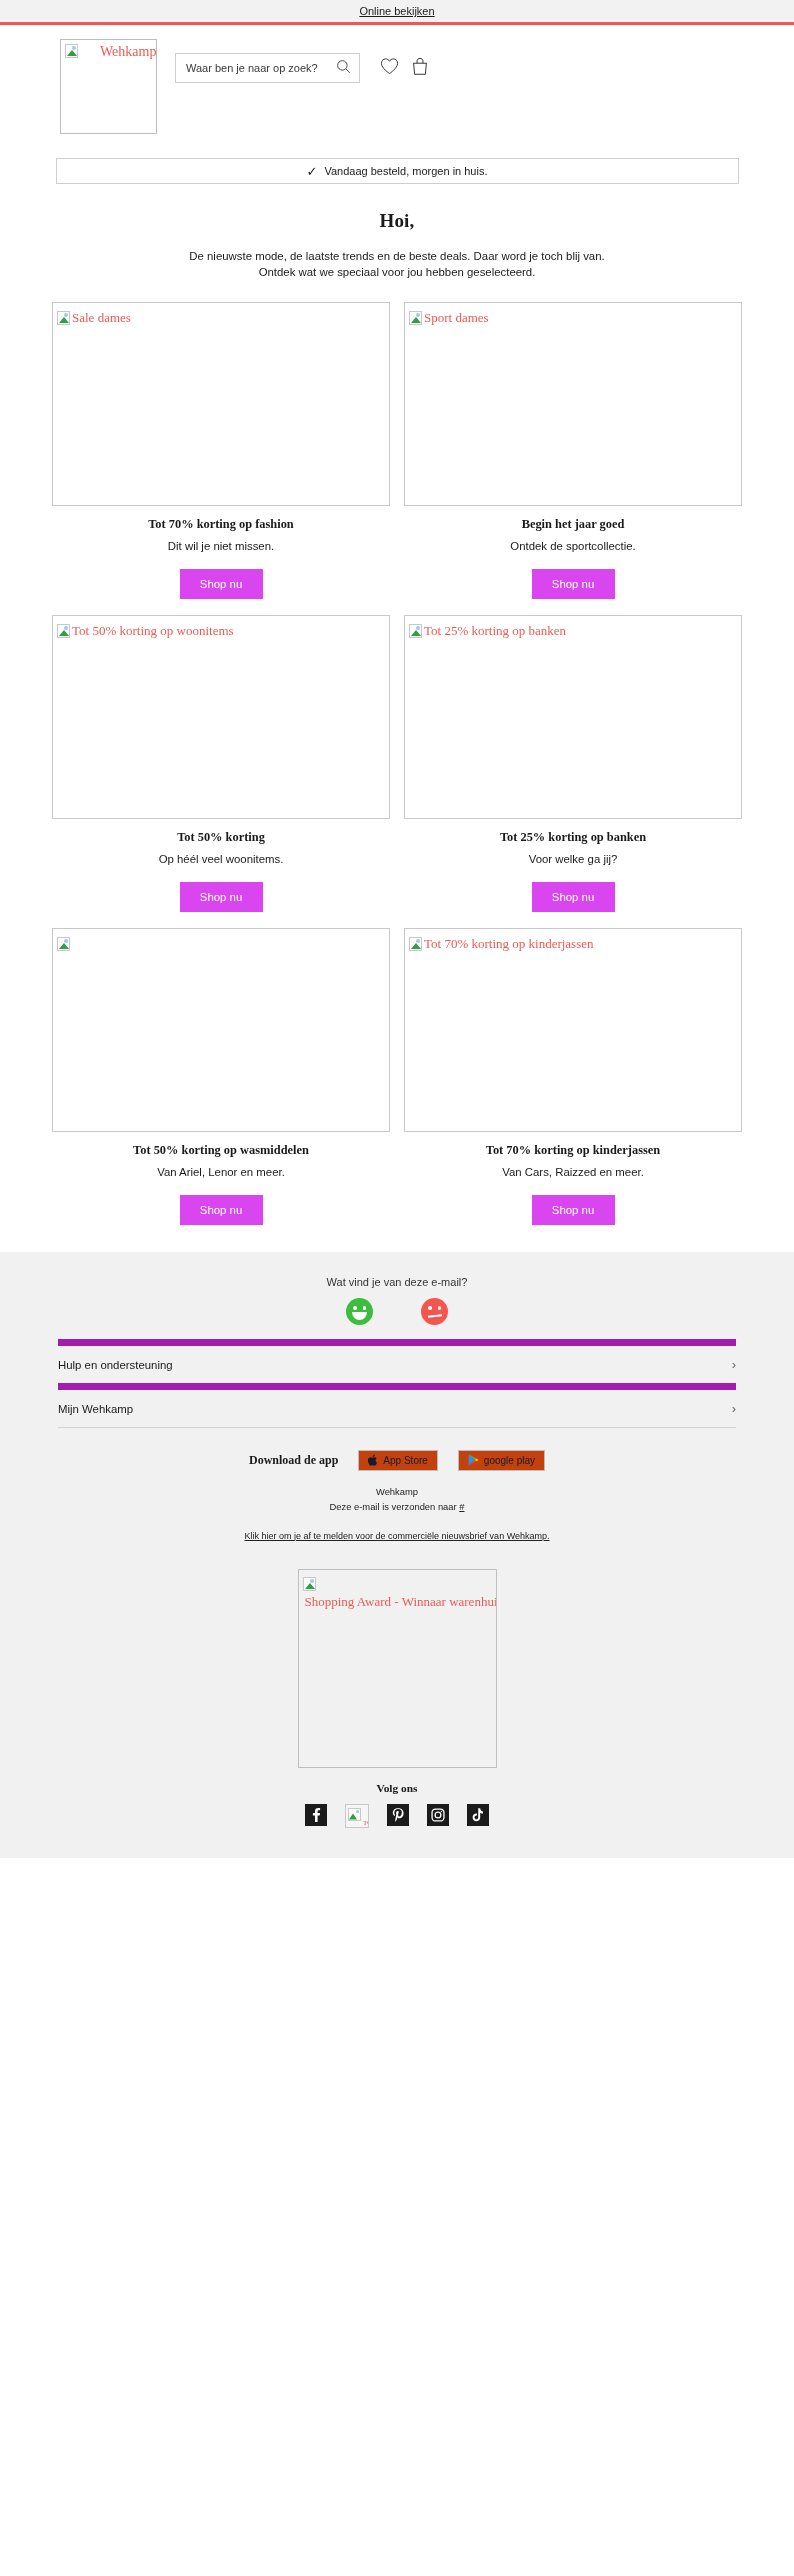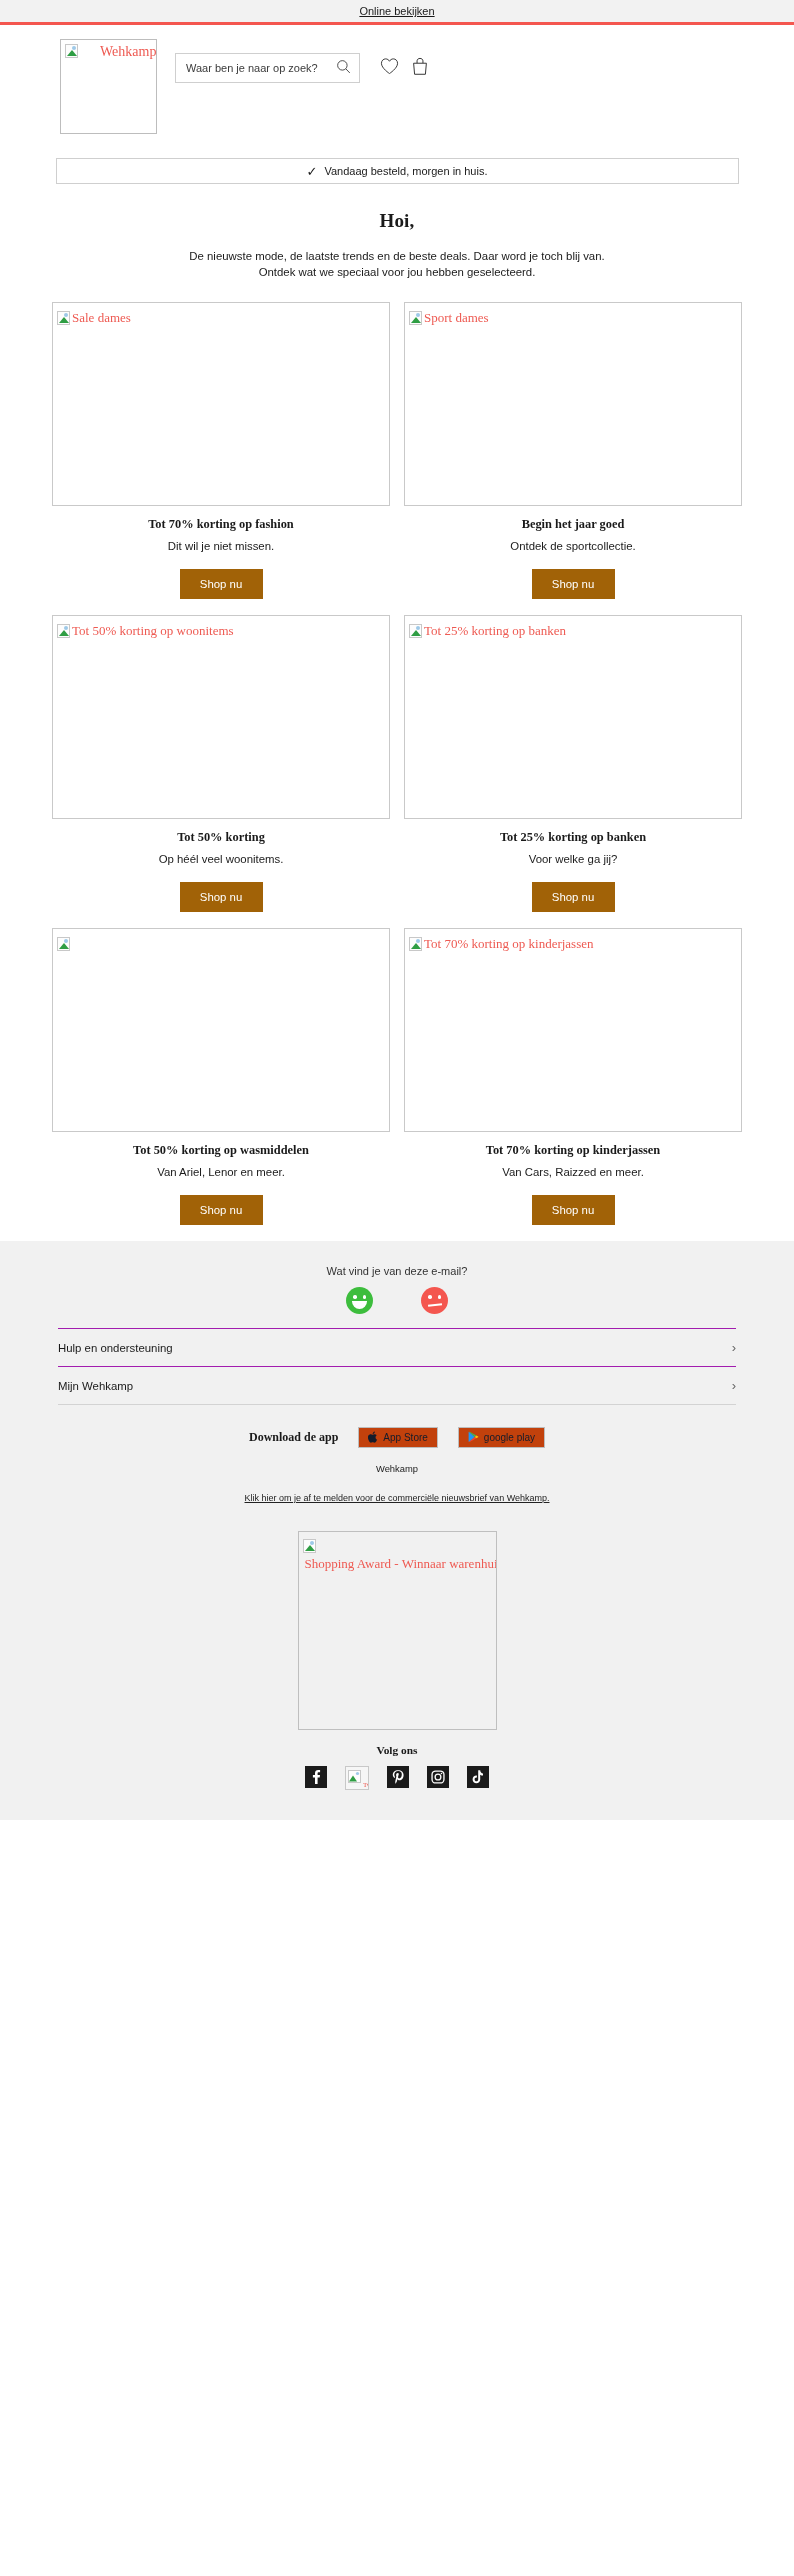--- a/index.html
+++ b/index.html
@@ -159,55 +159,55 @@
     margin:11px 0 0 0;
   }
   .card .sub{
     font-size:11.4px;
     margin:8px 0 0 0;
     color:#1a1a1a;
   }
   .btn{
     display:inline-block;
     margin-top:17px;
-    background:#a16207;
+    background:#d946ef;
     color:#ffffff;
     font-size:11.4px;
     padding:9px 0;
     width:83px;
     text-align:center;
     text-decoration:none;
     border:none;
     cursor:pointer;
     font-family:"Liberation Sans", sans-serif;
   }
 
   
-  .footer{background:#f1f1f1;margin-top:16px;padding:16px 0 8px 0;}
+  .footer{background:#f1f1f1;margin-top:27px;padding:16px 0 8px 0;}
   .feedback{text-align:center;padding:8px 0 14px 0;}
   .feedback .q{font-size:11px;color:#333;margin-bottom:10px;}
   .faces{display:flex;justify-content:center;gap:48px;}
   .face{width:27px;height:27px;border-radius:50%;position:relative;}
   .face.happy{background:#3dbd3d;}
   .face.meh{background:#f4564f;}
   .face .eye{position:absolute;top:8px;width:3.5px;height:3.5px;border-radius:50%;background:#fff;}
   .face .eye.l{left:7px;}
   .face .eye.r{right:7px;}
   .face.happy .mouth{
     position:absolute;left:6px;top:14px;width:15px;height:8px;
     background:#fff;border-radius:0 0 9px 9px;
   }
   .face.meh .mouth{
     position:absolute;left:6.5px;top:17px;width:14px;height:1.6px;
     background:#fff;transform:rotate(-7deg);
   }
 
   .flinks{margin:0 58px;}
   .flink{
-    border-top:1px solid #a21caf;
+    border-top:7px solid #a21caf;
     height:37px;
     display:flex;
     align-items:center;
     justify-content:space-between;
     font-size:11.4px;
     color:#1a1a1a;
   }
   .flink:last-child{border-bottom:1px solid #d3d3d3;}
   .chev{color:#666;font-size:13px;}
 
@@ -471,20 +471,21 @@
           <path d="M8.6 7.4 L10.7 9.1 L2.1 13.9 C1.8 14.1 1.4 14.1 1.2 13.9 Z" fill="#f44336"></path>
           <path d="M10.7 5.7 L12.9 6.9 C13.4 7.2 13.4 7.6 12.9 7.9 L10.7 9.1 L8.6 7.4 Z" fill="#ffc107"></path>
         </svg>
       </span>
       <span>google play</span>
     </div>
   </div>
 
   <div class="addr">
     <div>Wehkamp</div>
+    <div><span>Deze e-mail is verzonden naar </span><a href="#">#</a></div>
   </div>
 
   <div class="legal">
     <div><a href="#">Klik hier om je af te melden voor de commerciële nieuwsbrief van Wehkamp.</a></div>
   </div>
 
   <div class="award-wrap">
     <div class="award">
       <span class="brokenimg">
         <span class="glyph"></span><span class="alt">Shopping Award - Winnaar warenhuizen 2023</span>

